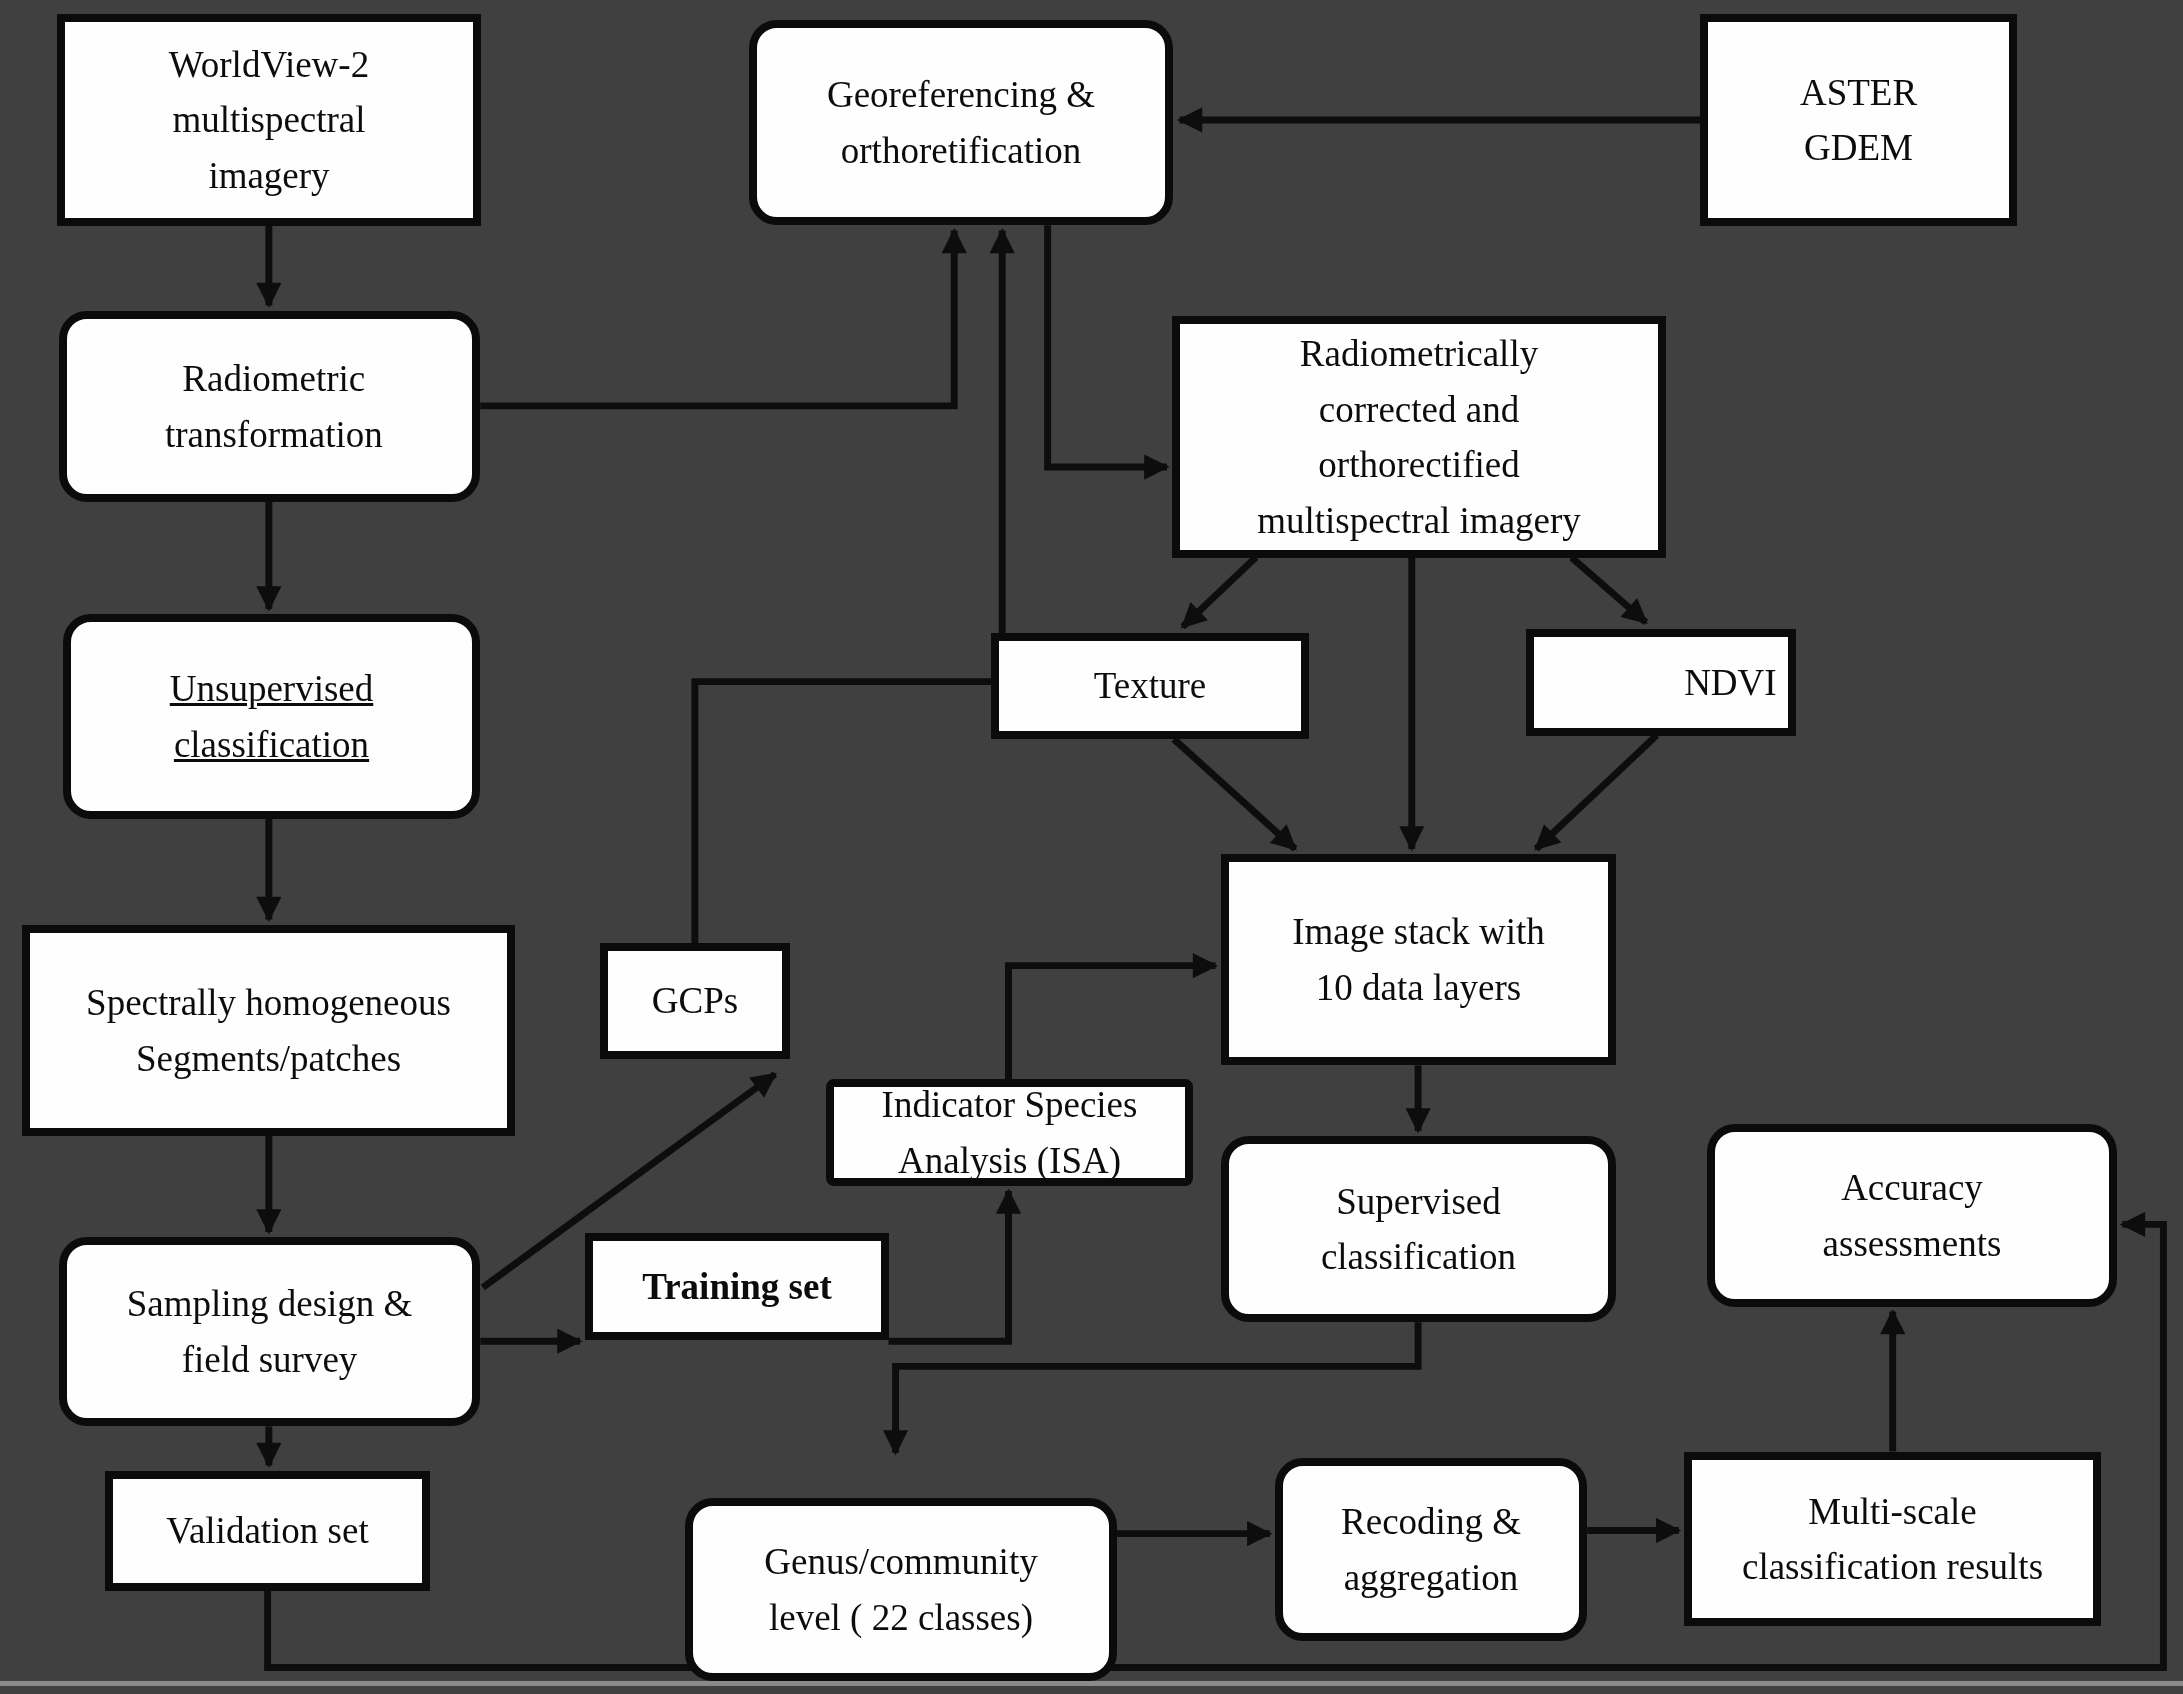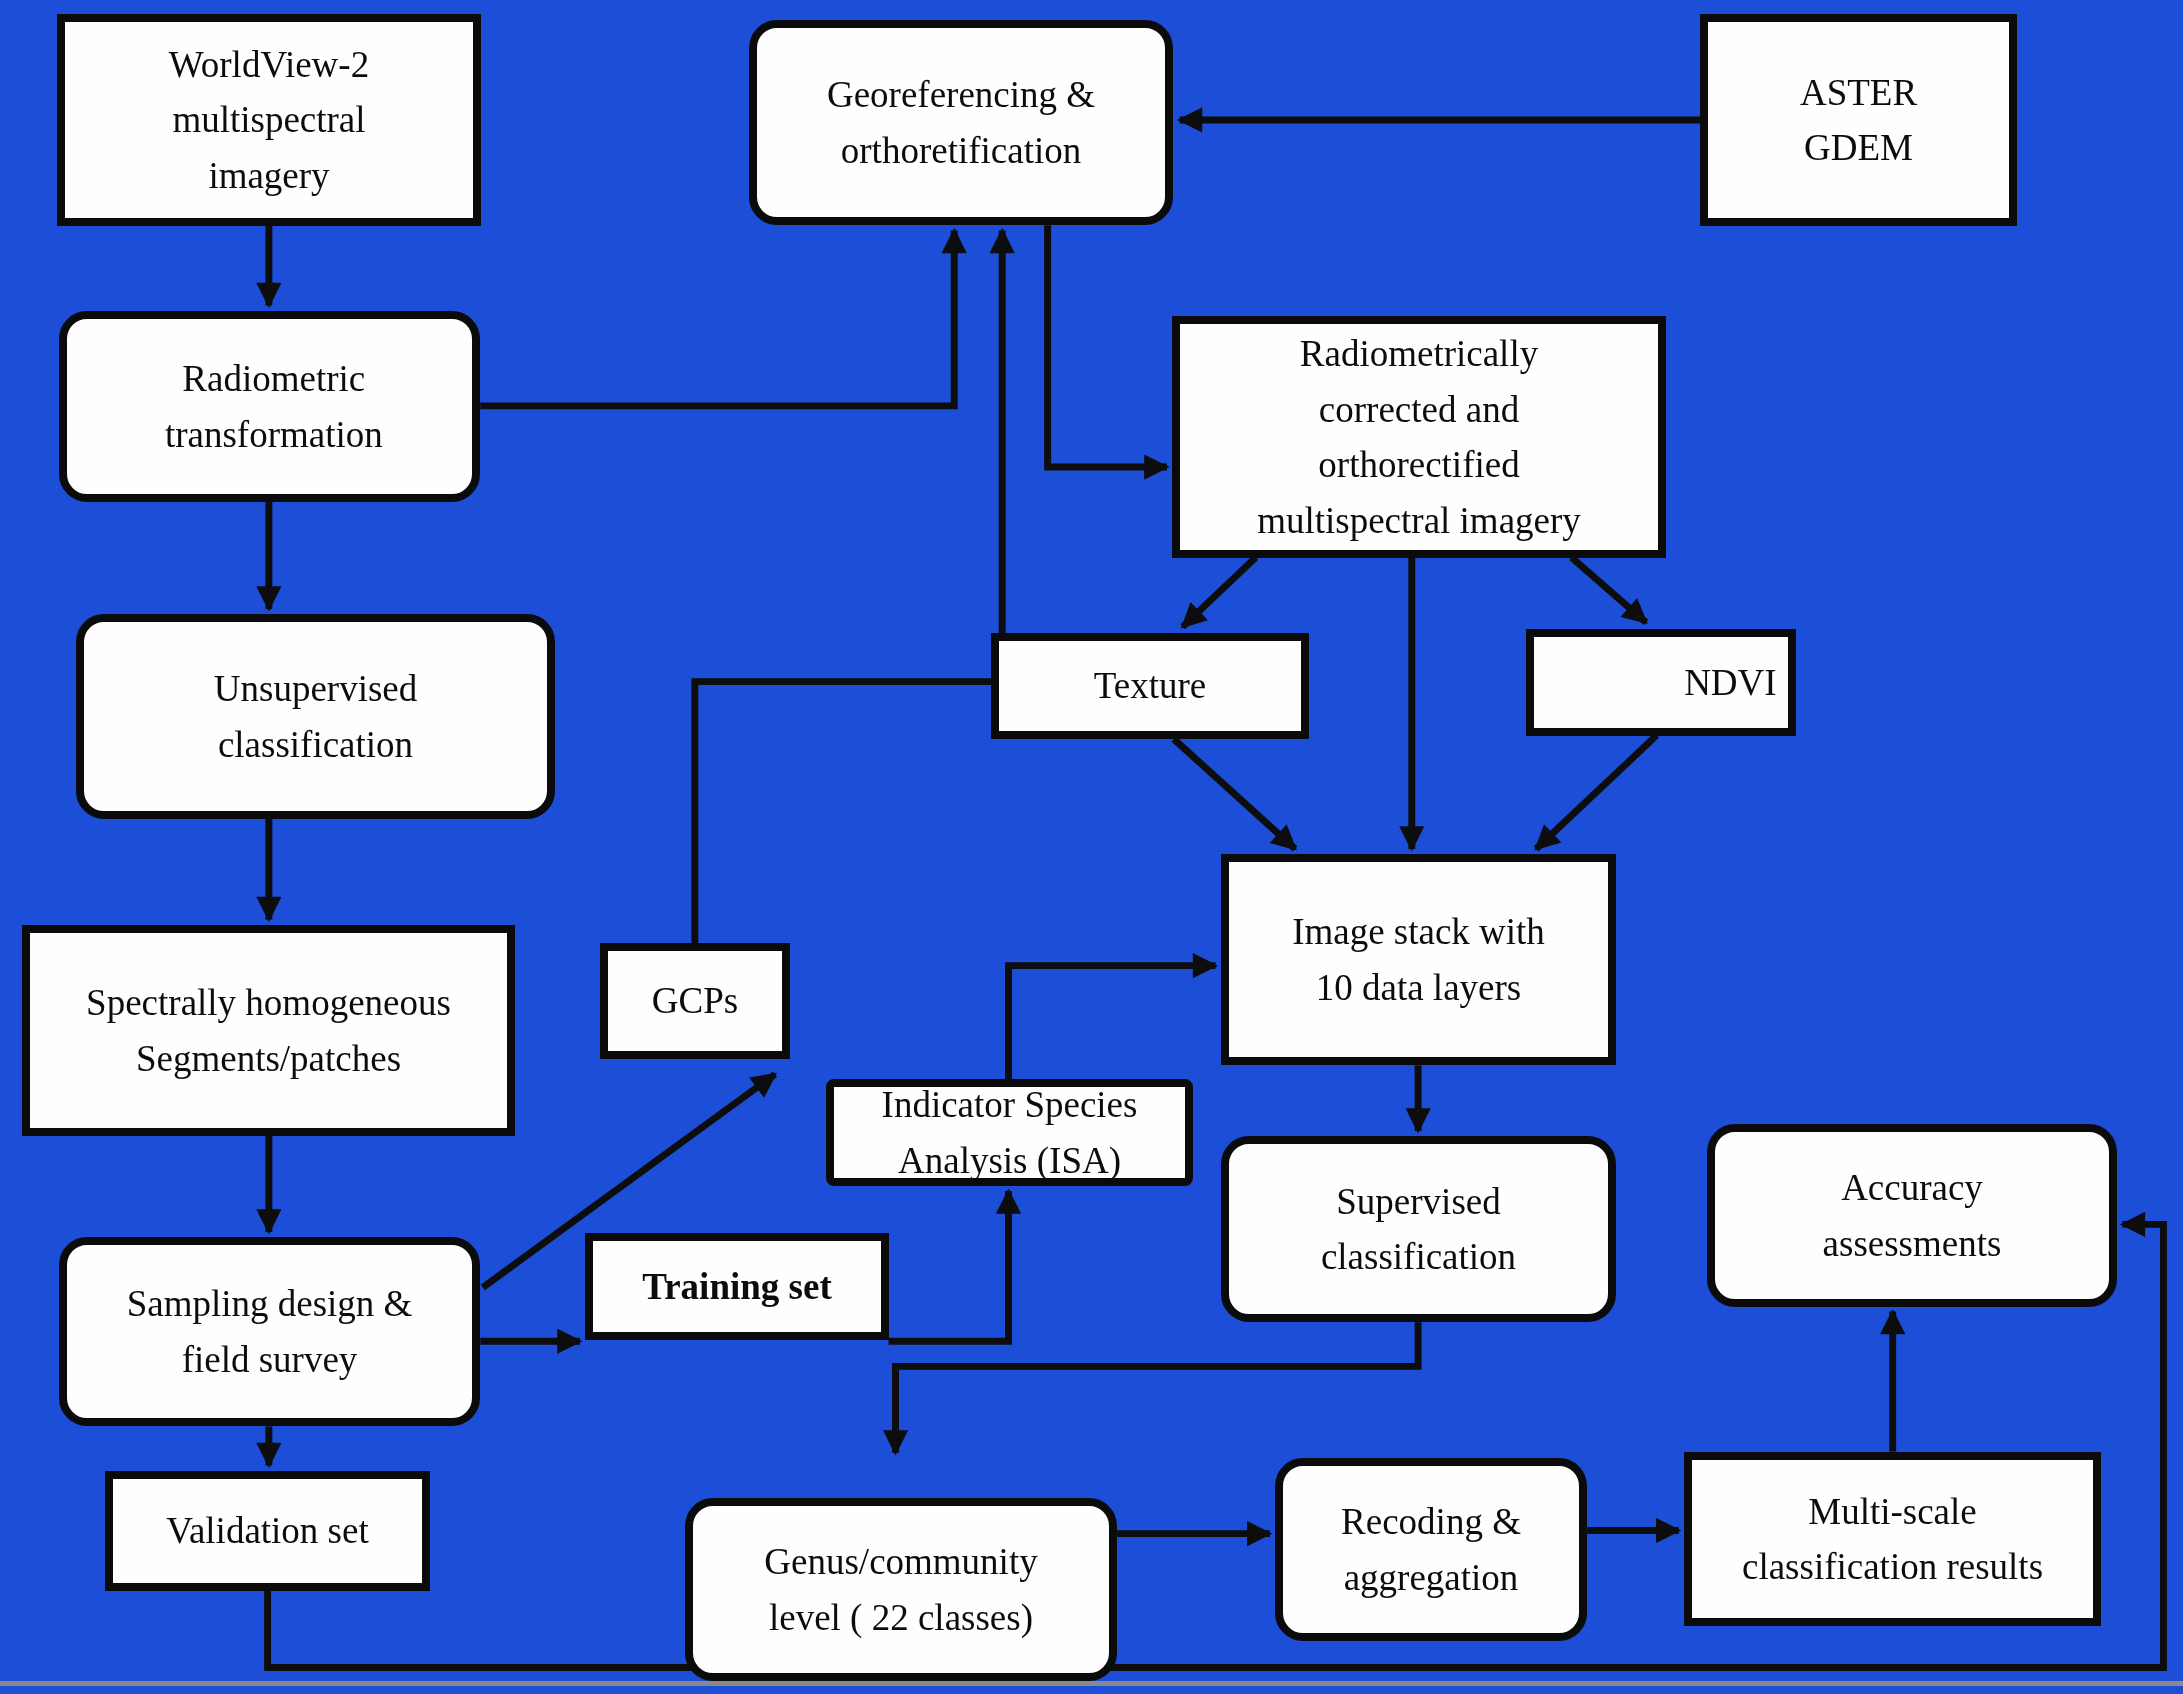--- a/index.html
+++ b/index.html
@@ -1,20 +1,20 @@
 <!DOCTYPE html>
 <html style="font-size:10px"><head>
 <meta charset="utf-8">
 <style>
   html, body { margin: 0; padding: 0; background: #ffffff; }
   #canvas {
     position: relative;
     width: 2183px;
     height: 1694px;
-    background: #1d4ed8;
+    background: #404040;
     font-family: "Liberation Serif", "DejaVu Serif", serif;
     color: #0c0c0c;
     overflow: hidden;
   }
   #edges {
     position: absolute;
     left: 0; top: 0;
     width: 2183px;
     height: 1694px;
   }
@@ -36,21 +36,21 @@
     line-height: 1.5;
     white-space: pre-line;
     padding: 3.8px 11.4px;
   }
   .round { border-radius: 28px; }
   .label { display: block; }
 
   
   #n-worldview     { left:   57px; top:   14px; width: 424px; height: 212px; }
   #n-radiometric   { left:   59px; top:  311px; width: 421px; height: 191px; padding-left: 20px; }
-  #n-unsupervised  { left:  76px; top:  614px; width: 479px; height: 205px; }
+  #n-unsupervised  { left:  63px; top:  614px; width: 417px; height: 205px; text-decoration: underline; }
   #n-spectral      { left:   22px; top: 925px; width: 493px; height: 211px; }
   #n-sampling      { left:   59px; top: 1237px; width: 421px; height: 189px; }
   #n-validation    { left:  105px; top: 1471px; width: 325px; height: 120px; }
   #n-georeferencing{ left: 749px; top:   20px; width: 424px; height: 205px; }
   #n-aster         { left: 1700px; top:   14px; width: 317px; height: 212px; }
   #n-radcorrected  { left: 1172px; top:  316px; width: 494px; height: 242px; }
   #n-texture       { left: 991px; top: 633px; width: 318px; height: 106px; }
   #n-ndvi          { left: 1526px; top:  629px; width: 270px; height: 107px; justify-content: flex-end; }
   #n-imagestack    { left: 1221px; top: 854px; width: 395px; height: 211px; }
   #n-gcps          { left:  600px; top: 943px; width: 190px; height: 116px; }

